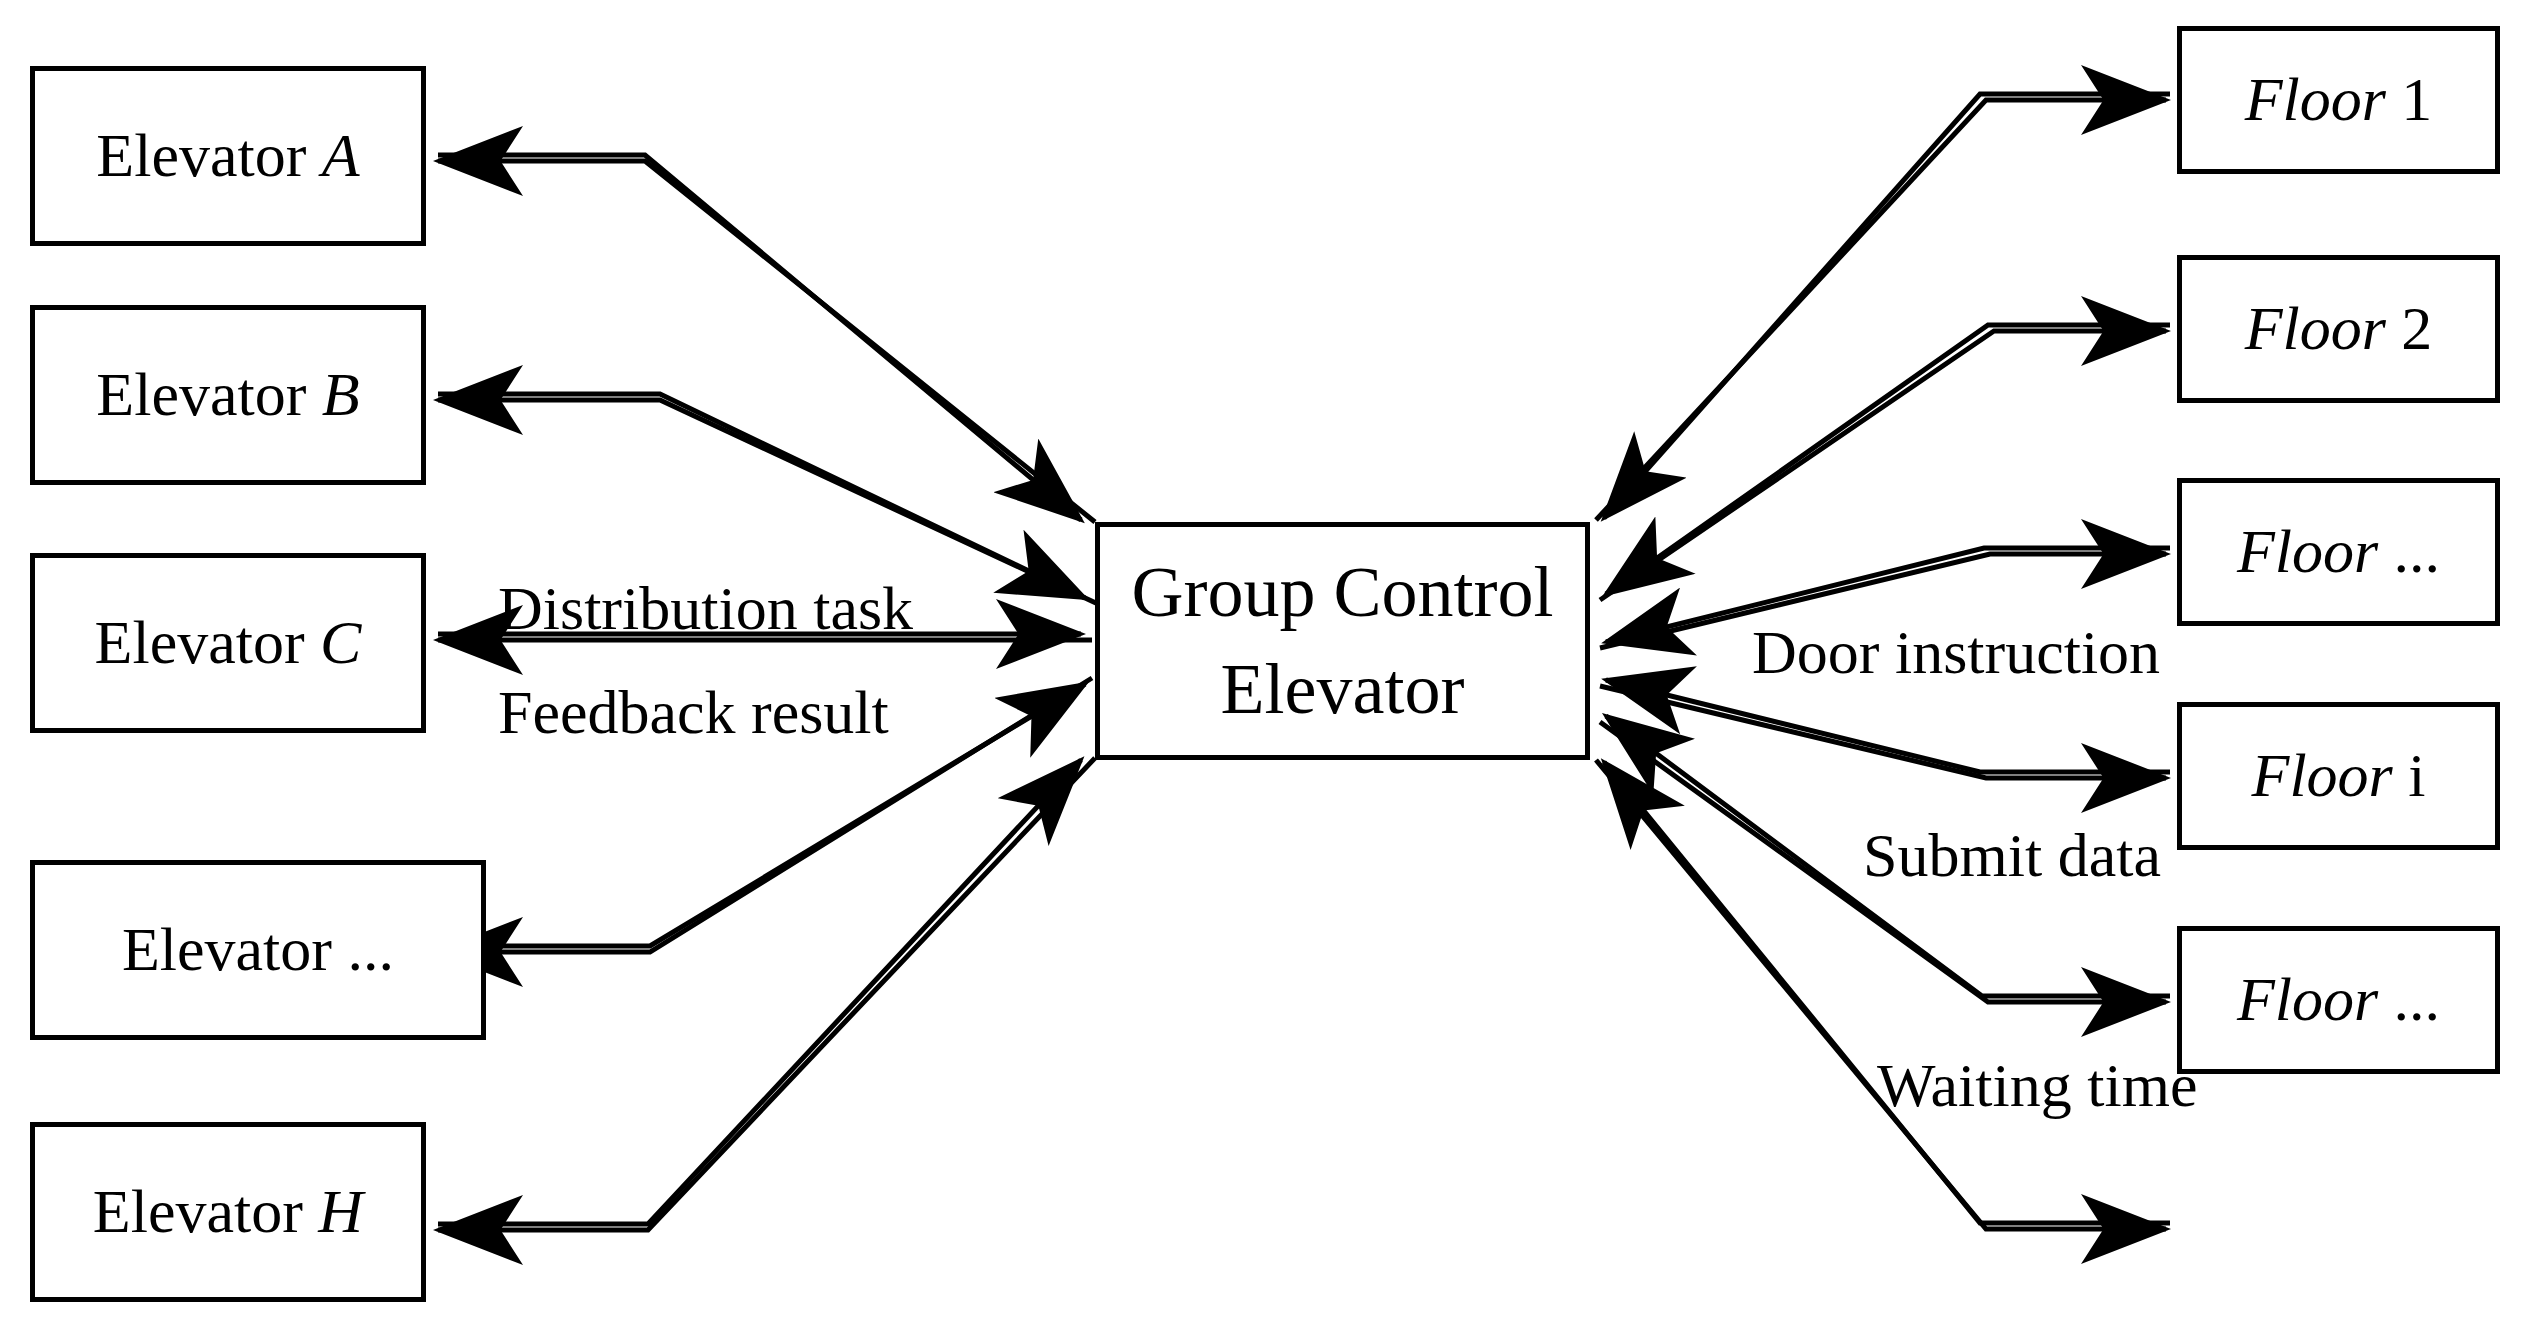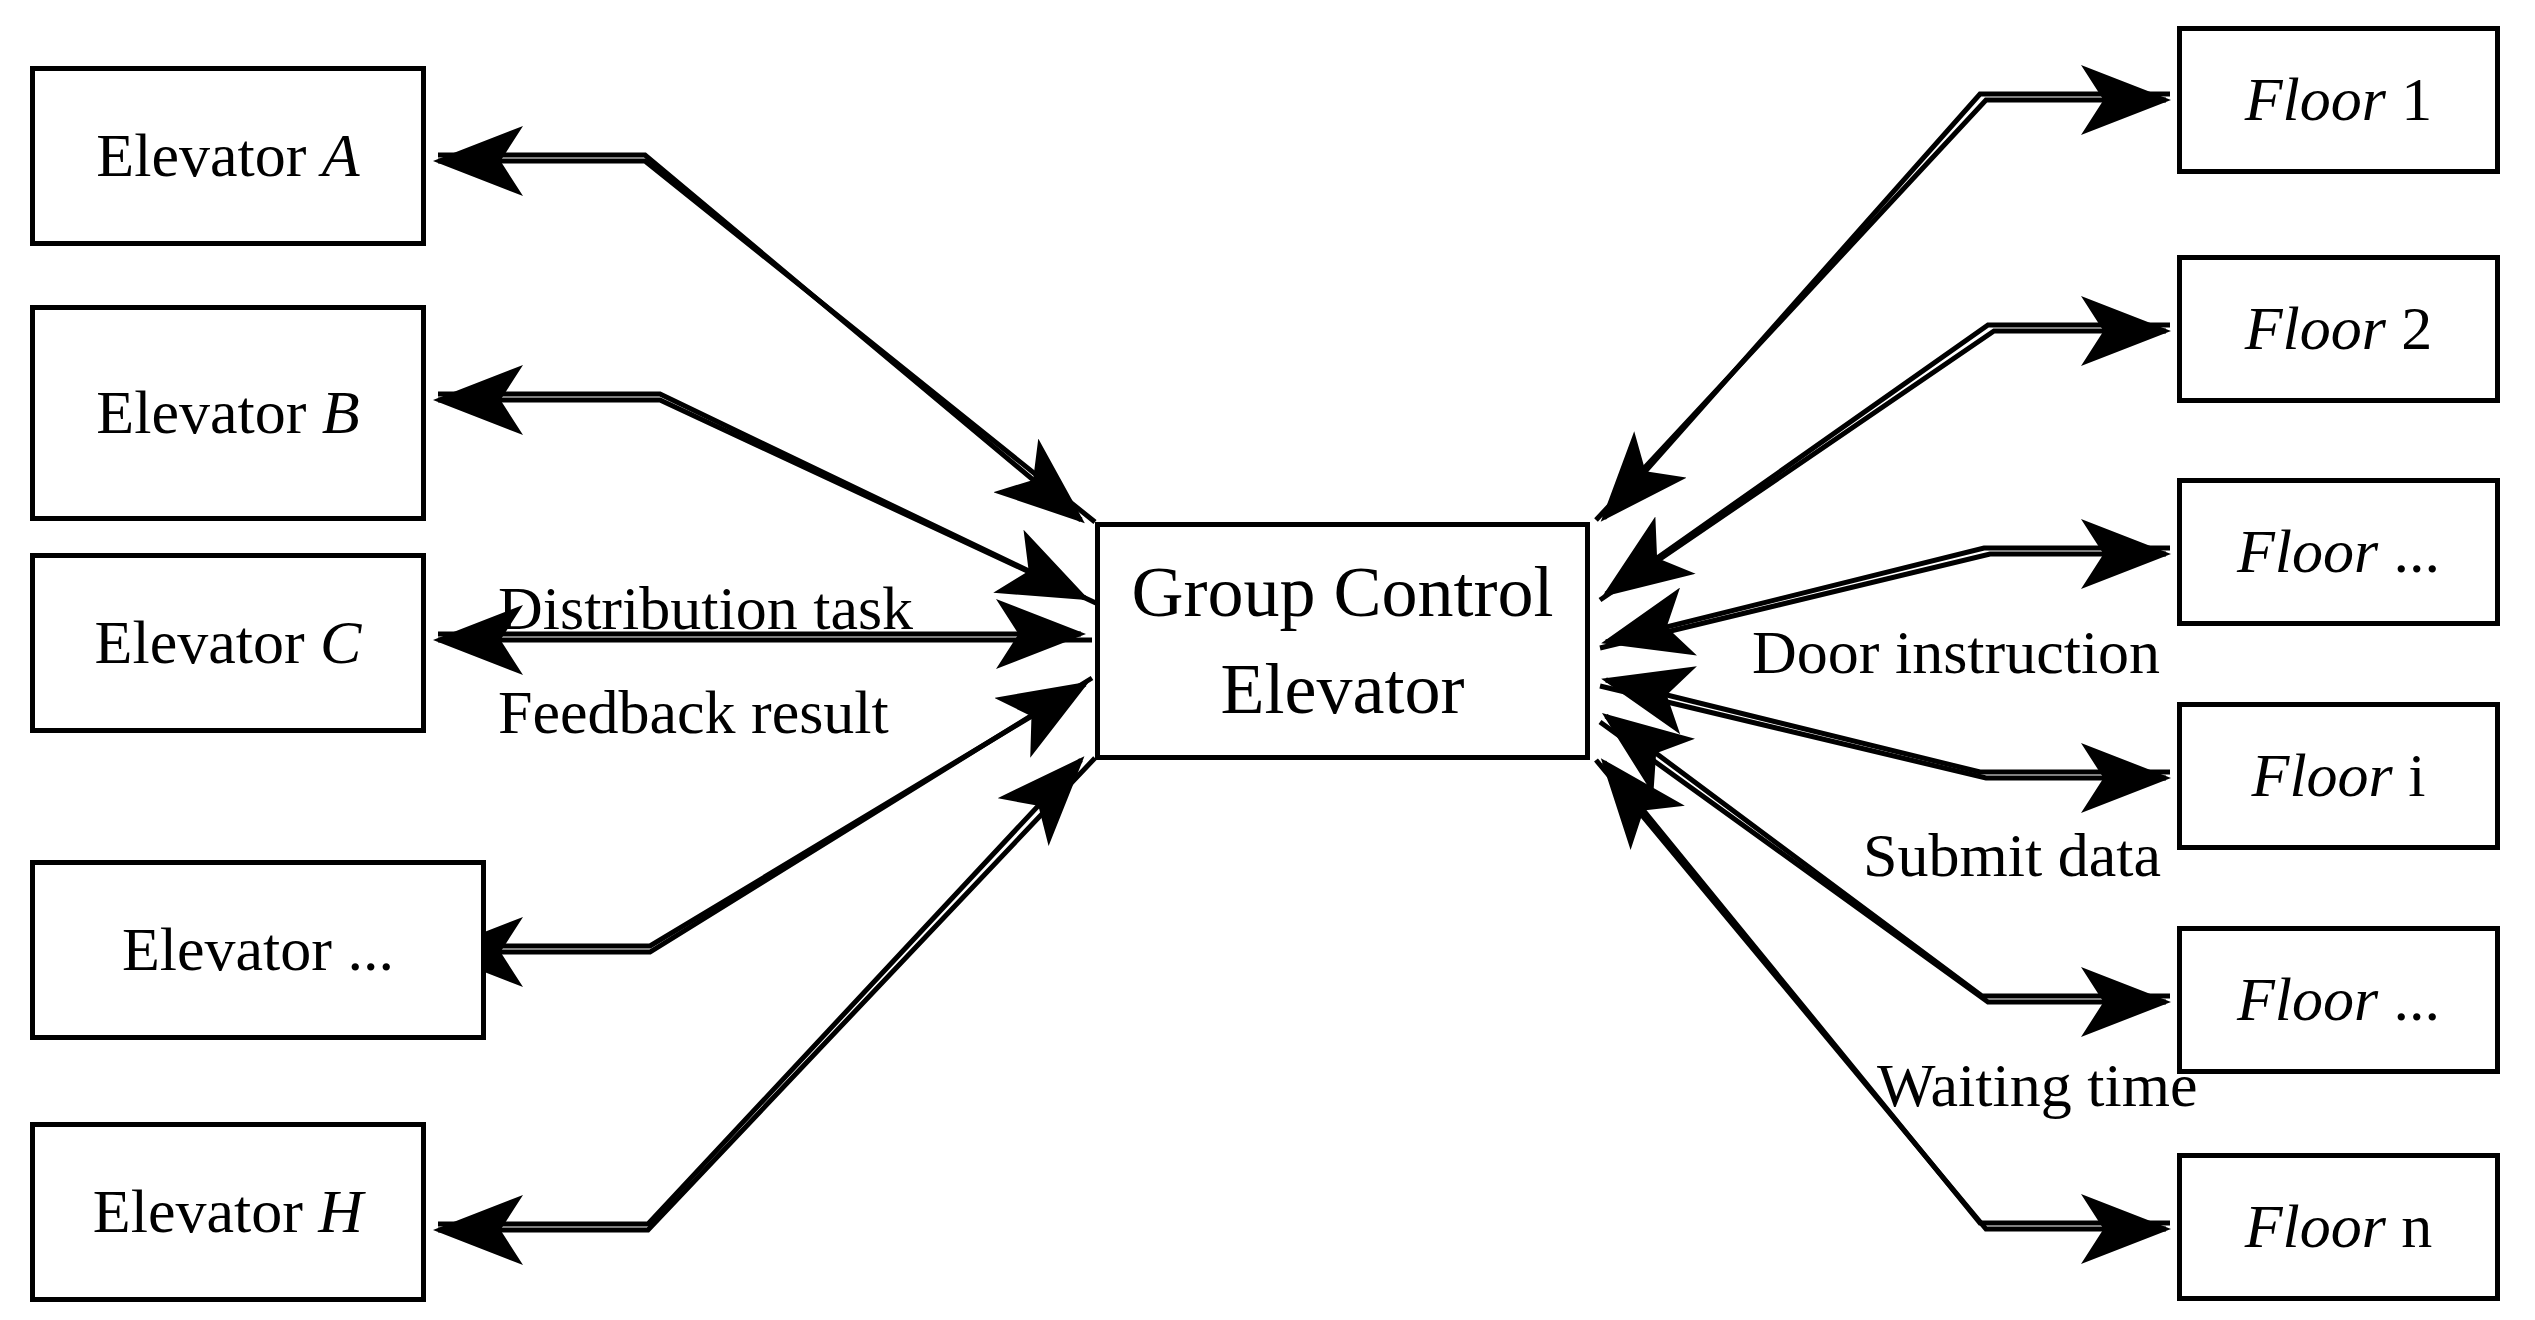--- a/index.html
+++ b/index.html
@@ -106,21 +106,21 @@
       <path d="M 2170,772 L 1980,772 L 1606,680" marker-end="url(#arrowhead)"></path>
       <path d="M 2170,996 L 1982,996 L 1606,716" marker-end="url(#arrowhead)"></path>
       <path d="M 2170,1223 L 1980,1223 L 1604,762" marker-end="url(#arrowhead)"></path>
     </g>
   </svg>
 
   <div class="node-box" style="left:30px; top:66px; width:396px; height:180px;">
     <div class="node-label"><span>Elevator </span><span class="it">A</span></div>
   </div>
 
-  <div class="node-box" style="left:30px; top:305px; width:396px; height:216px;">
+  <div class="node-box" style="left:30px; top:305px; width:396px; height:180px;">
     <div class="node-label"><span>Elevator </span><span class="it">B</span></div>
   </div>
 
   <div class="node-box" style="left:30px; top:553px; width:396px; height:180px;">
     <div class="node-label"><span>Elevator </span><span class="it">C</span></div>
   </div>
 
   <div class="node-box" style="left:30px; top:860px; width:456px; height:180px;">
     <div class="node-label"><span>Elevator </span><span>...</span></div>
   </div>
@@ -149,23 +149,20 @@
   </div>
 
   <div class="node-box" style="left:2177px; top:702px; width:323px; height:148px;">
     <div class="node-label"><span class="it">Floor</span><span> i</span></div>
   </div>
 
   <div class="node-box" style="left:2177px; top:926px; width:323px; height:148px;">
     <div class="node-label"><span class="it">Floor</span><span> ...</span></div>
   </div>
 
-  <div class="node-box" style="left:2177px; top:1153px; width:323px; height:148px;">
-    <div class="node-label"><span class="it">Floor</span><span> n</span></div>
-  </div>
 
   <div class="edge-label" style="left:498px; top:573px;">Distribution task</div>
 
   <div class="edge-label" style="left:498px; top:677px;">Feedback result</div>
 
   <div class="edge-label" style="left:1752px; top:617px;text-align:right;">Door instruction</div>
 
   <div class="edge-label" style="left:1863px; top:820px;">Submit data</div>
 
   <div class="edge-label" style="left:1877px; top:1050px;">Waiting time</div>

